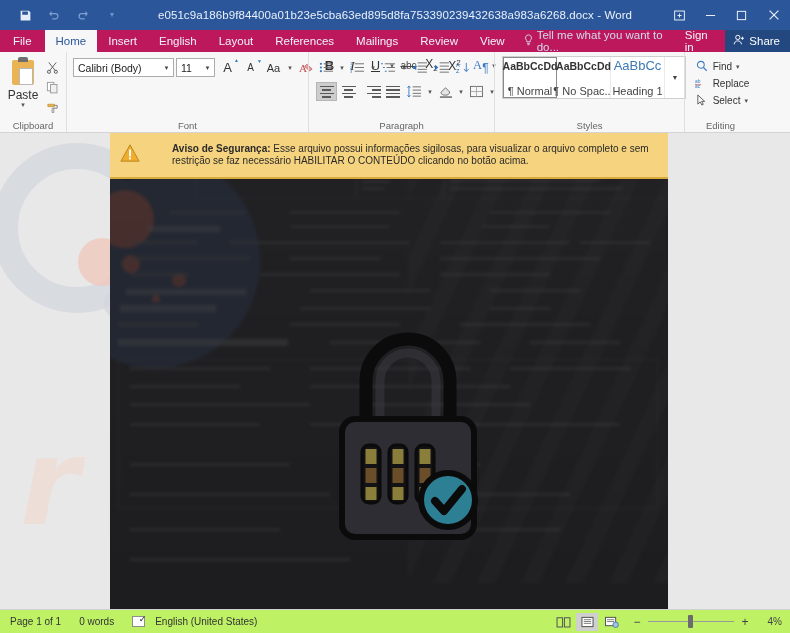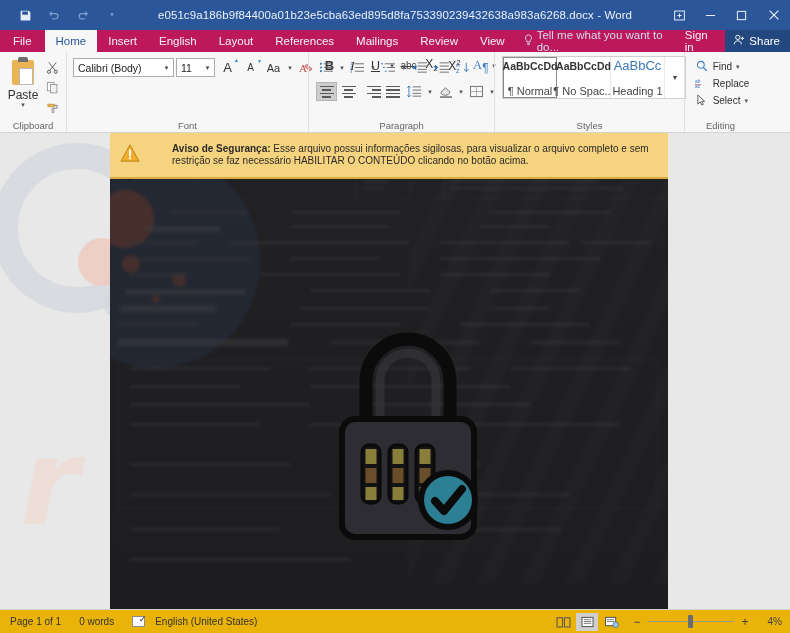--- a/index.html
+++ b/index.html
@@ -298,21 +298,21 @@
   .warn-icon { flex:0 0 20px; }
   .warn-text {
     font-size: 10px; color:#2a2a2a; line-height:12.5px;
     font-family:"Liberation Sans", sans-serif;
     margin-left:24px;
   }
   .warn-text b { font-weight:bold; }
 
   
   .statusbar {
-    height: 24px; flex: 0 0 24px; background:#eab308;
+    height: 24px; flex: 0 0 24px; background:#bef264;
     border-top:1px solid #d0d0d0;
     display:flex; align-items:center; font-size:10px; color:#333;
     padding: 0 8px 0 10px;
   }
   .sb-item { margin-right: 18px; white-space:nowrap; }
   .sb-proof {
     display:flex; align-items:center; gap:5px; margin-right: 10px;
   }
   .proof-ic {
     width:13px; height:11px; border:1px solid #8d8d8d; background:#fff;

